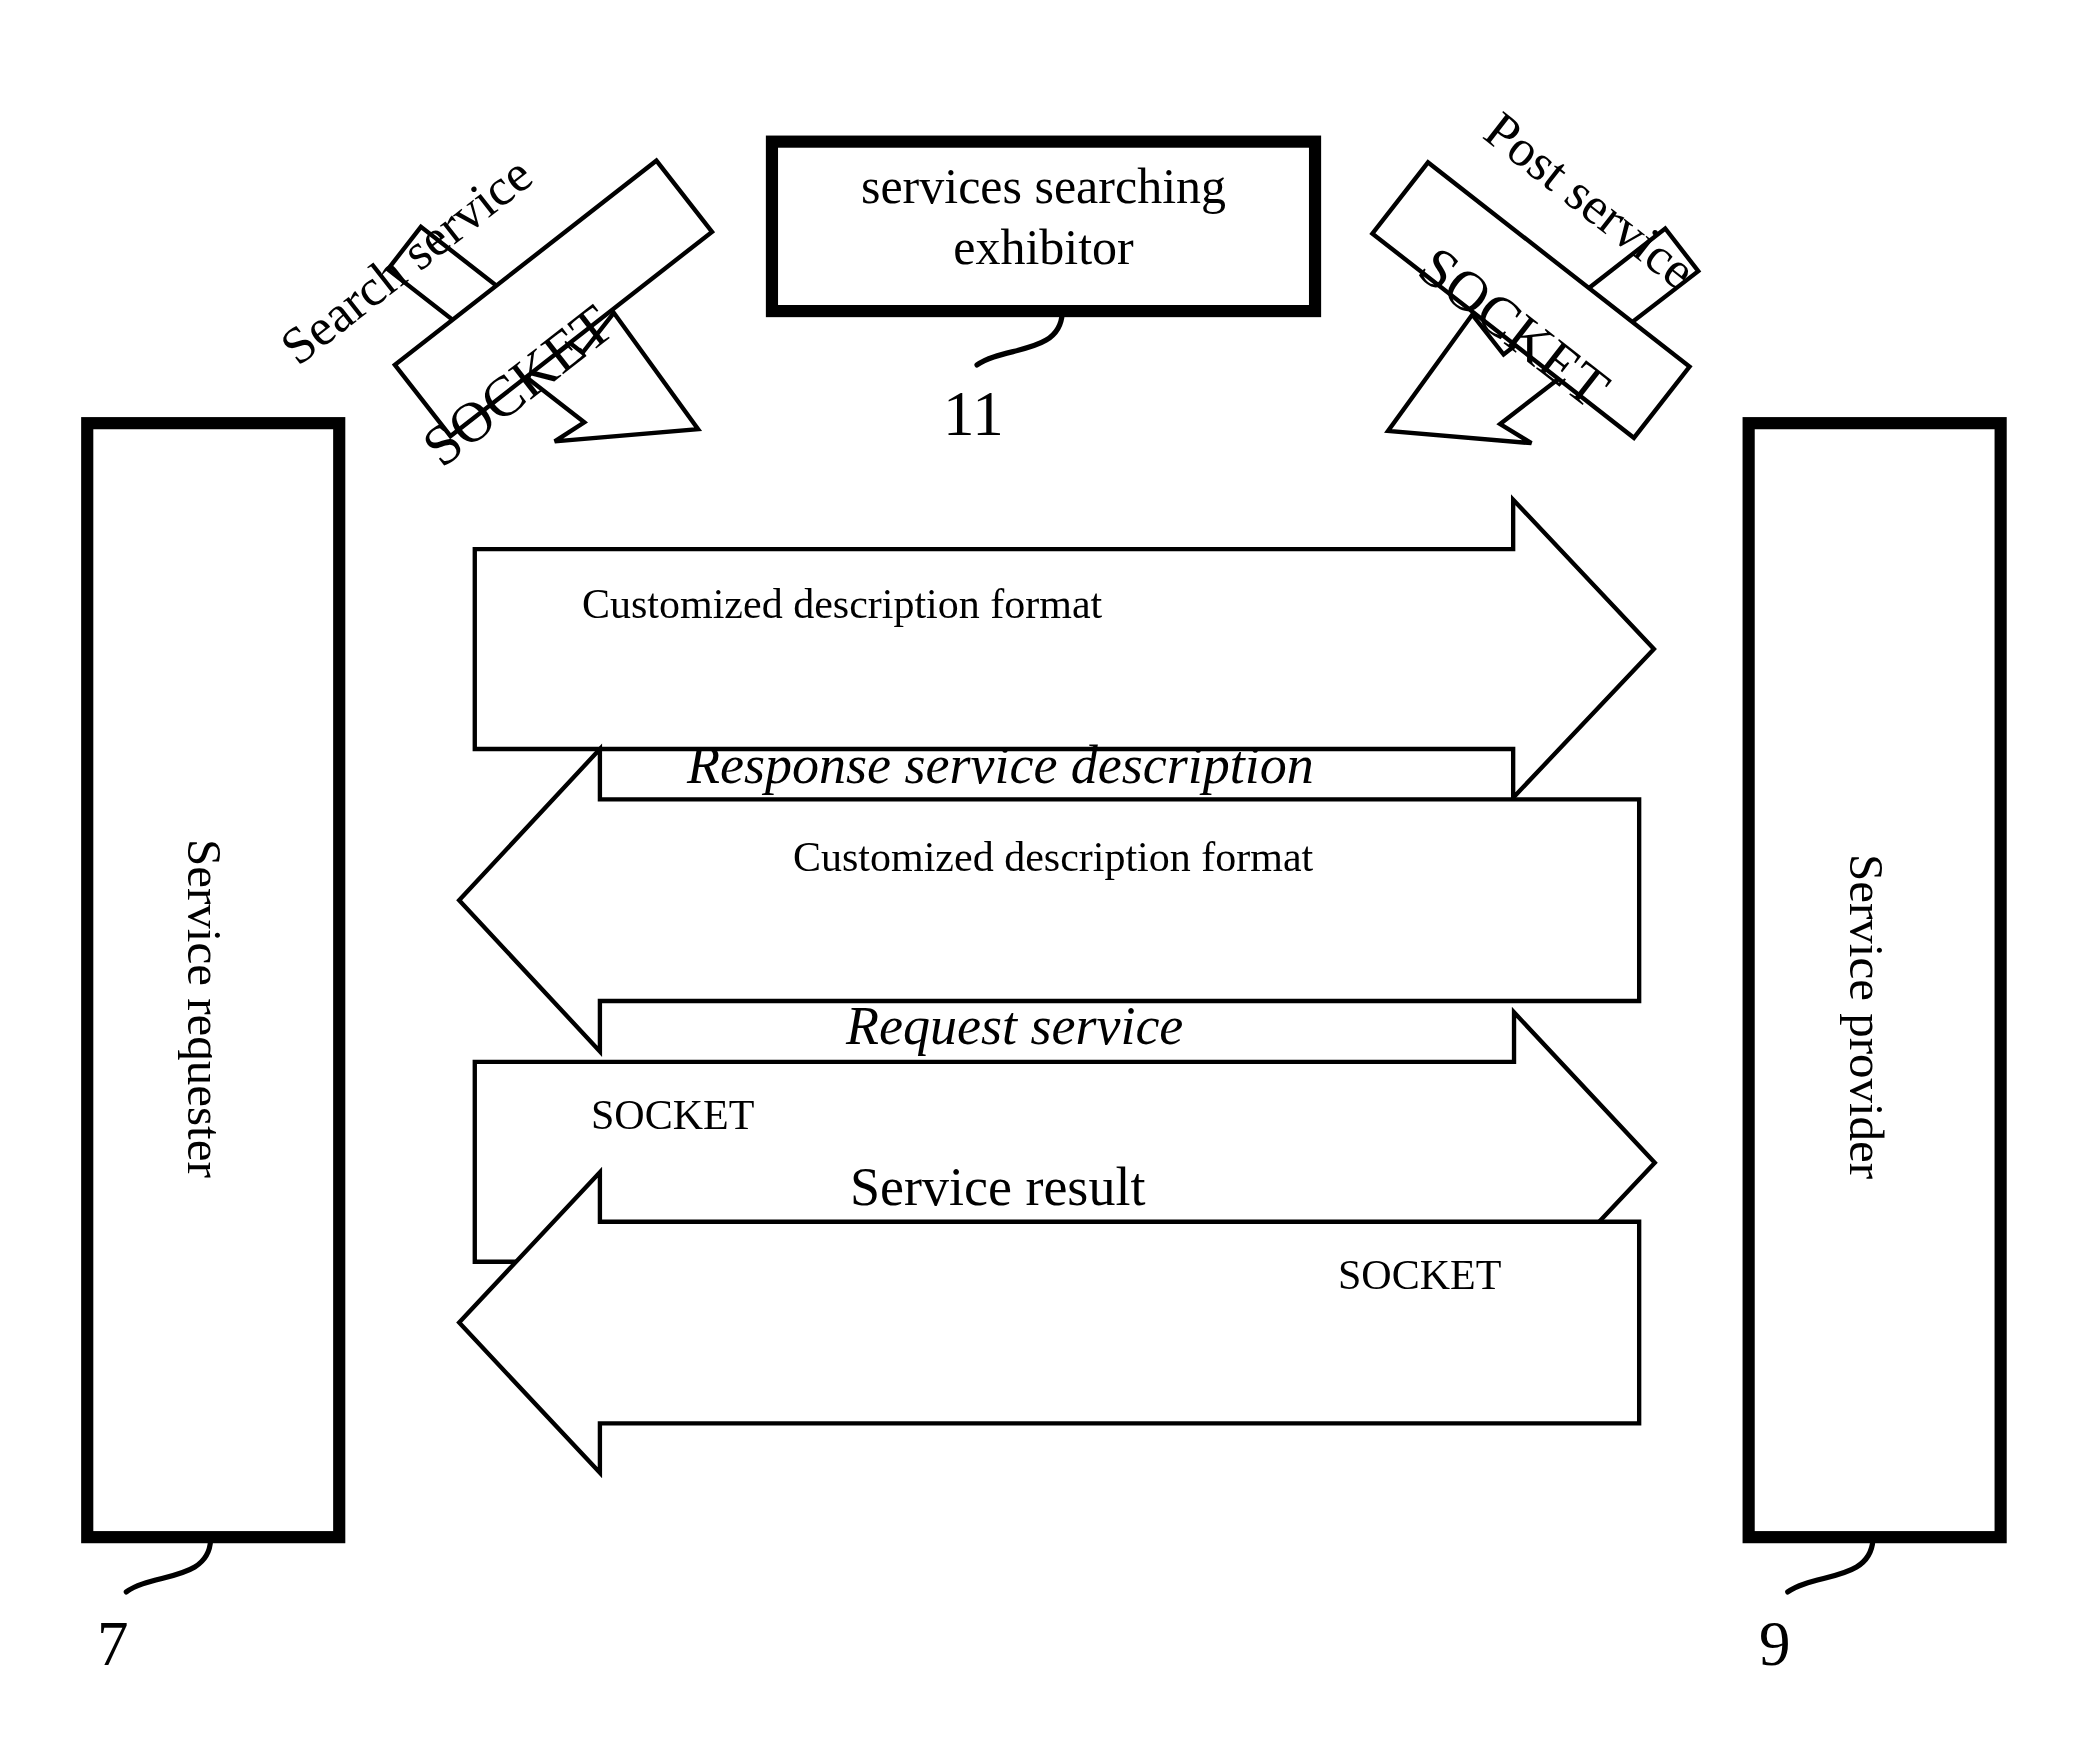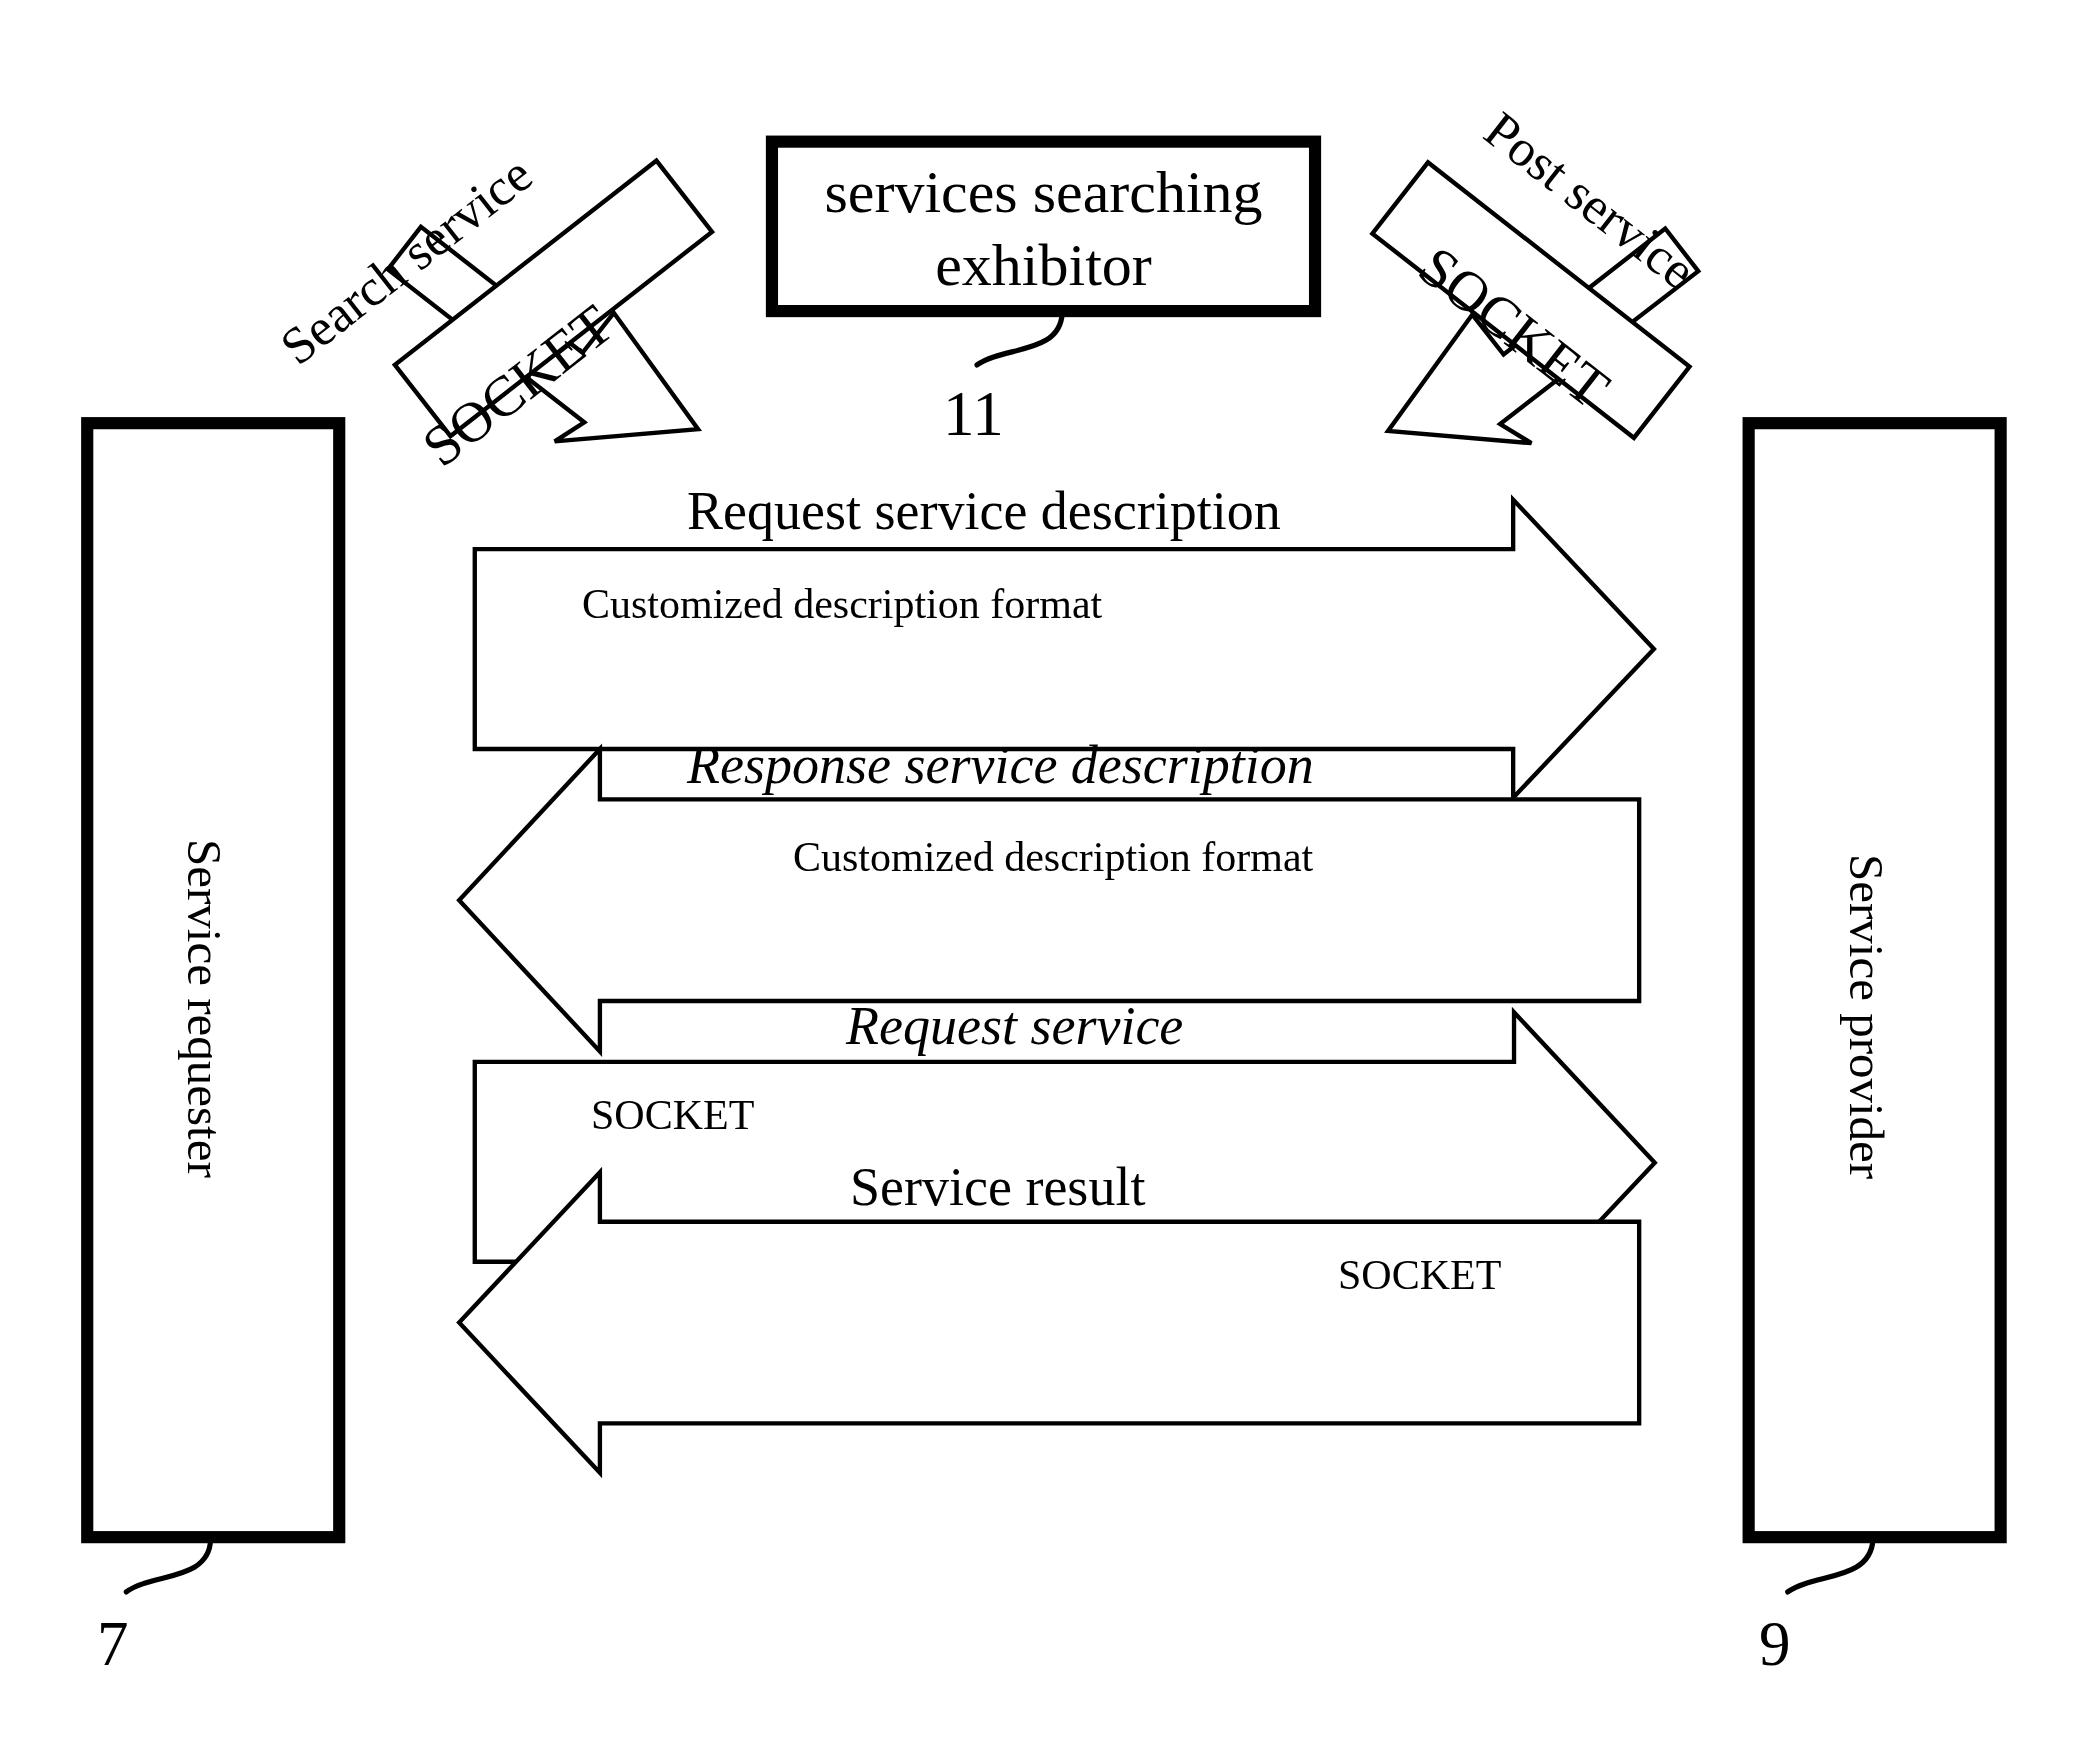--- a/index.html
+++ b/index.html
@@ -38,21 +38,21 @@
     stroke-linejoin: miter;
   }
   .leader {
     fill: none;
     stroke: #000000;
     stroke-width: 6;
     stroke-linecap: round;
   }
   .box-label {
     position: absolute;
-    font-size: 60px;
+    font-size: 50px;
     text-align: center;
     line-height: 1.22;
     white-space: pre-line;
   }
   .vert-label {
     position: absolute;
     font-size: 49px;
     white-space: nowrap;
     transform-origin: 0 0;
   }
@@ -176,21 +176,20 @@
   <div class="ref-num" style="left:943px; top:378px;">11</div>
 
   <div class="diag-label" style="left:269px; top:330px; transform: rotate(-38deg);">Search service</div>
 
   <div class="diag-socket" style="left:410px; top:428px; transform: rotate(-38deg);">SOCKET</div>
 
   <div class="diag-label" style="left:1510px; top:100px; transform: rotate(38deg);">Post service</div>
 
   <div class="diag-socket" style="left:1447px; top:233px; transform: rotate(38deg);">SOCKET</div>
 
-  <div class="arrow-title" style="left:687px; top:480px;">Request service description</div>
 
   <div class="arrow-body-text" style="left:582px; top:580px;">Customized description format</div>
 
   <div class="arrow-title" style="left:687px; top:734px;font-style:italic;">Response service description</div>
 
   <div class="arrow-body-text" style="left:793px; top:833px;">Customized description format</div>
 
   <div class="arrow-title" style="left:846px; top:995px;font-style:italic;">Request service</div>
 
   <div class="arrow-body-text" style="left:591px; top:1091px;">SOCKET</div>

